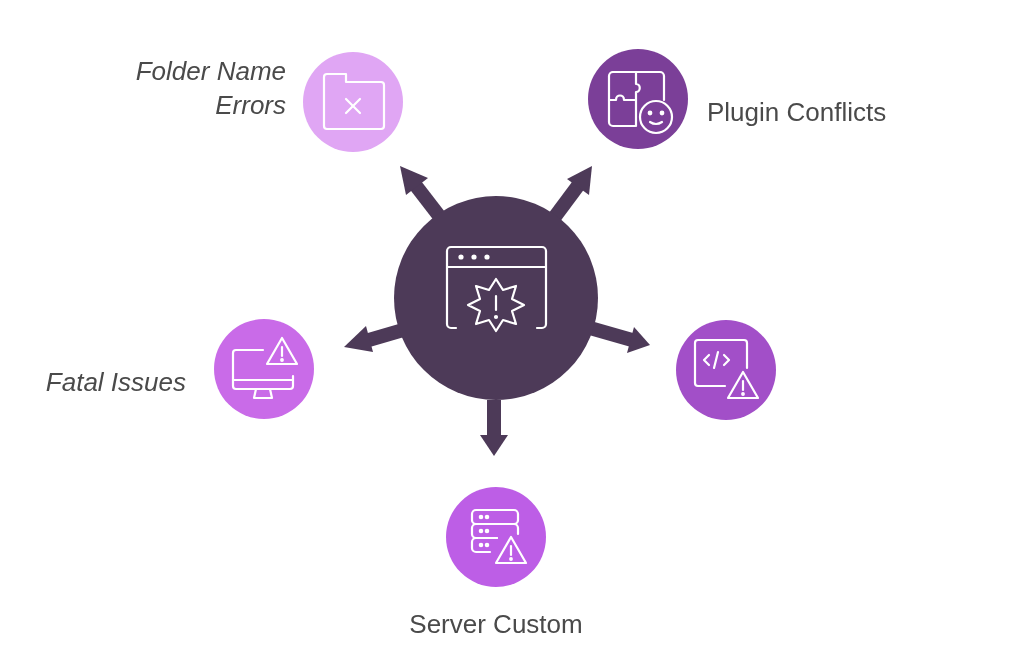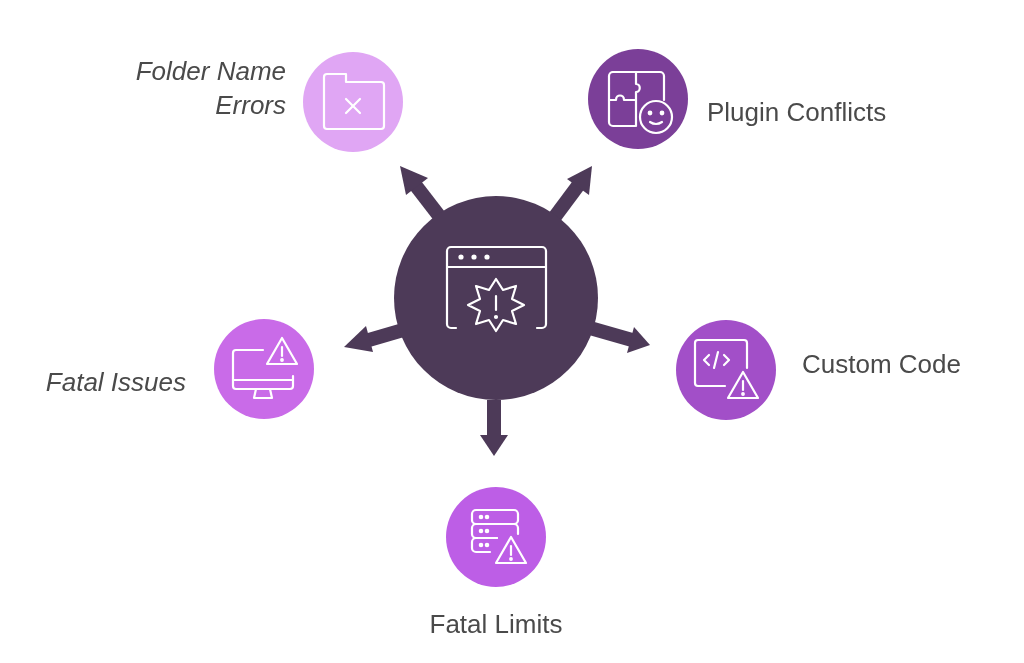--- a/index.html
+++ b/index.html
@@ -134,18 +134,17 @@
 
 <div class="label" style="left: 707px; top: 71px; margin-top: 24px;">
   <span>Plugin Conflicts</span>
 </div>
 
 <div class="label right-align" style="right: 838px; top: 365px;">
   <span>Fatal Issues</span>
 </div>
 
 <div class="label" style="left: 802px; top: 347px;">
-  <span>Custom Code</span>
 </div>
 
 <div class="label center-align" style="left: 396px; width: 200px; top: 607px;">
-  <span>Fatal Limits</span>
+  <span>Server Custom</span>
 </div>
 
 </body></html>

